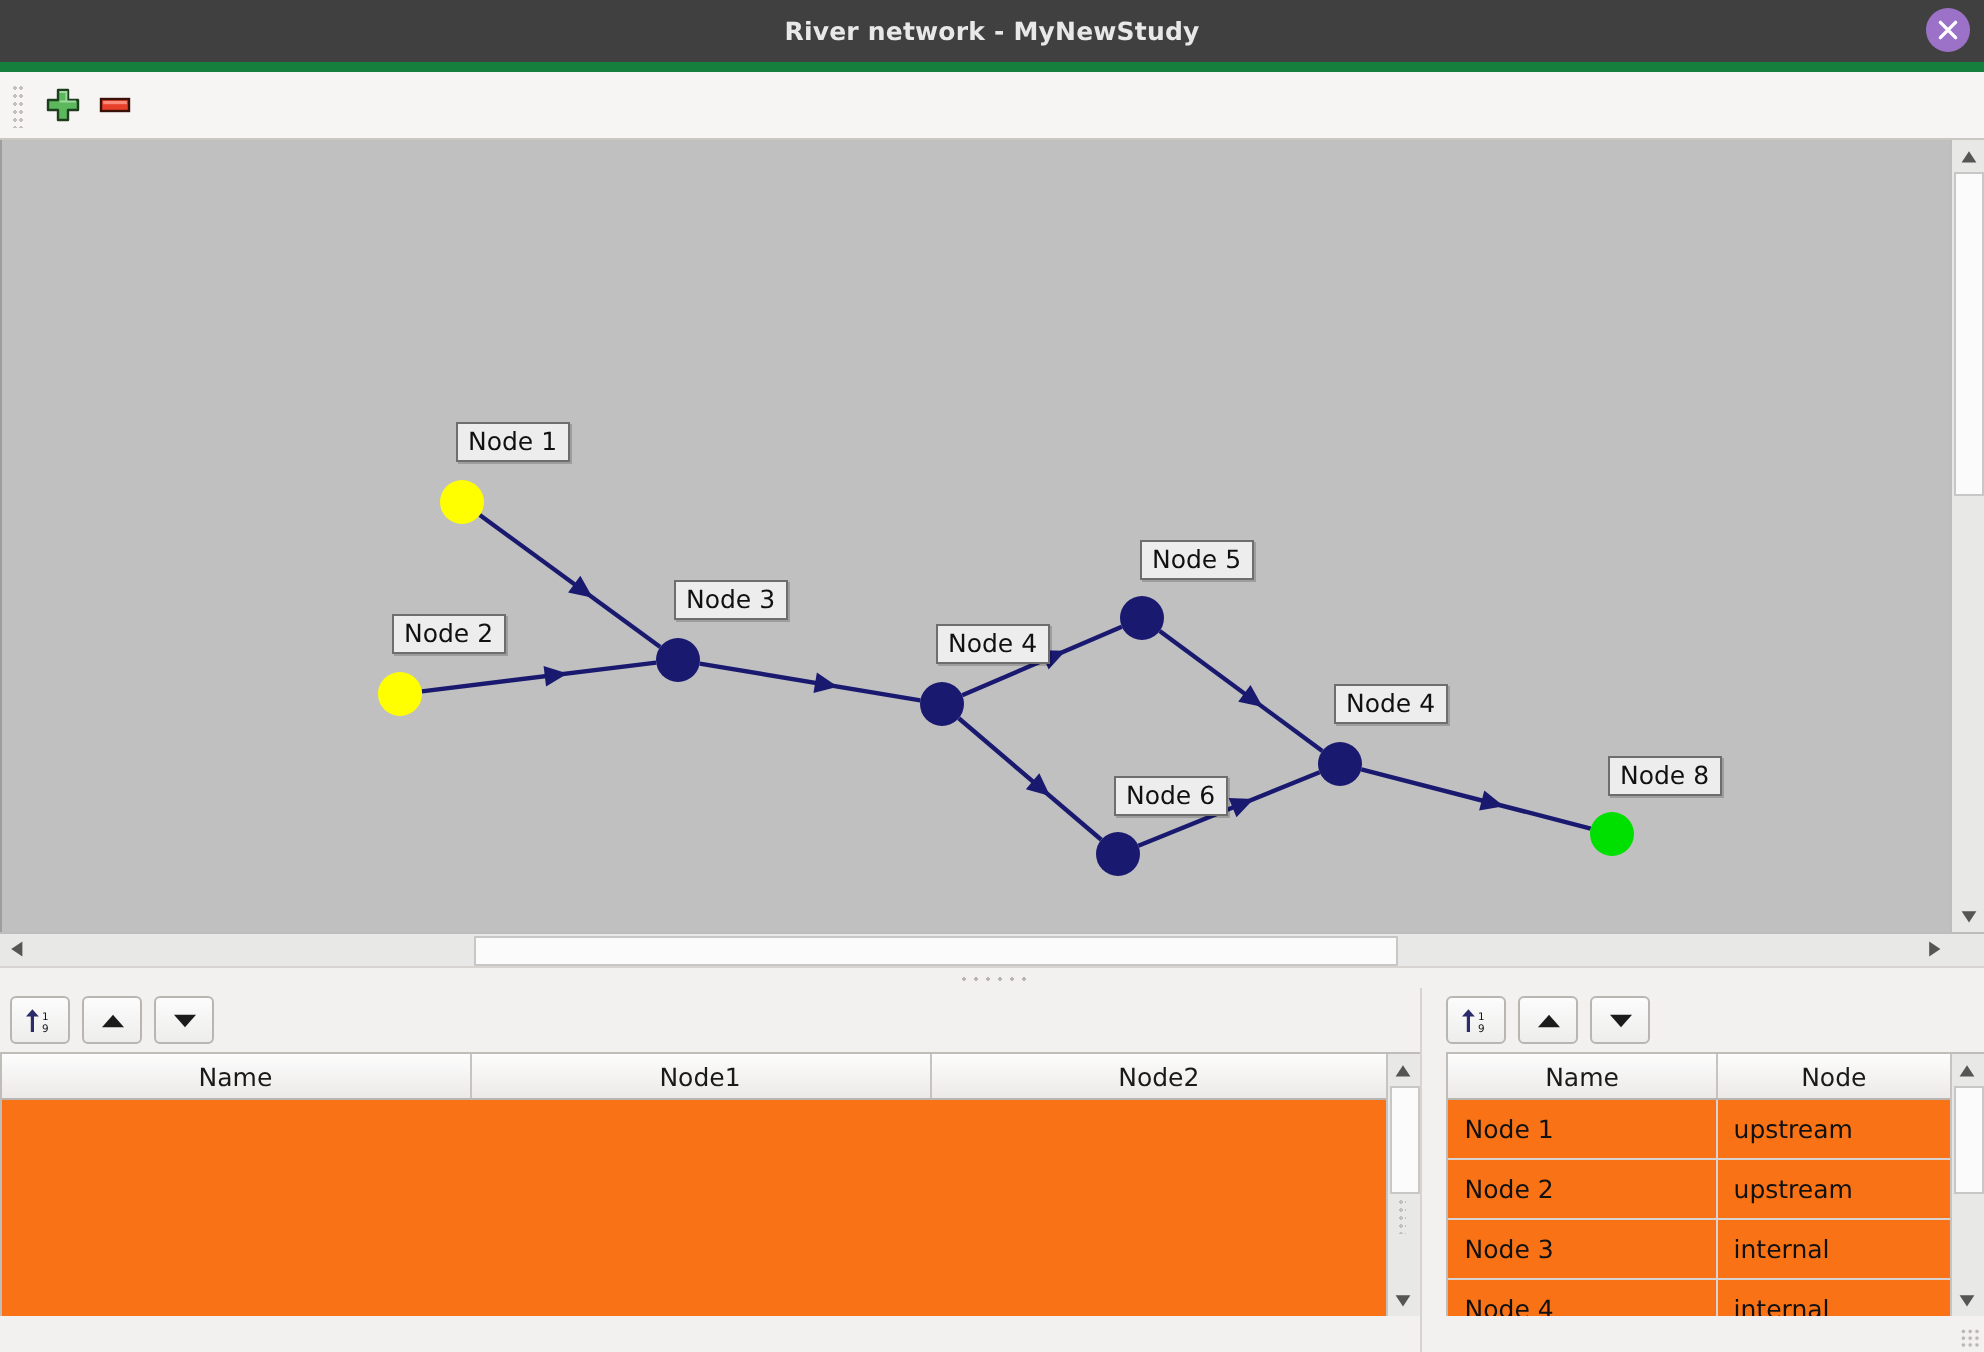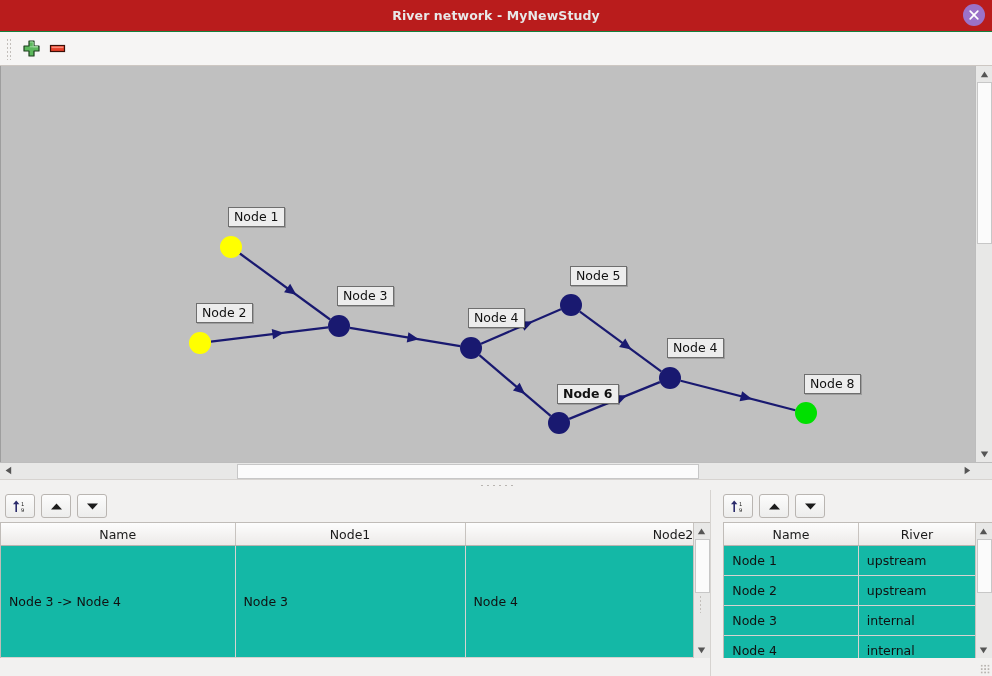--- a/index.html
+++ b/index.html
@@ -19,24 +19,24 @@
     position: absolute;
     left: 0; top: 0;
     width: 992px; height: 676px;
     background: #f2f1f0;
     display: flex;
     flex-direction: column;
   }
   
   .titlebar {
     height: 31px;
-    background: #b91c1c;
-    position: relative;
-    flex: 0 0 auto;
-    border-bottom: 1px solid #15803d;
+    background: #404040;
+    position: relative;
+    flex: 0 0 auto;
+    border-bottom: 5px solid #15803d;
   }
   .titlebar-text {
     position: absolute;
     left: 0; right: 0; top: 0;
     line-height: 31px;
     text-align: center;
     color: #e8e8e8;
     font-size: 12.5px;
     font-weight: bold;
     letter-spacing: 0.1px;
@@ -188,21 +188,21 @@
     border-bottom: none;
     margin-left: 0;
     overflow: hidden;
     position: relative;
   }
   .panel-right .table-wrap { margin-left: 12px; }
   table.grid {
     border-collapse: collapse;
     table-layout: fixed;
     width: 100%;
-    background: #14b8a6;
+    background: #f97316;
   }
   table.grid th {
     background: linear-gradient(to bottom, #fdfdfd, #eceae8);
     border-right: 1px solid #c7c3bf;
     border-bottom: 1px solid #b8b4b0;
     font-weight: normal;
     font-size: 12.5px;
     height: 22px;
     color: #1a1a1a;
     text-align: center;
@@ -301,21 +301,21 @@
         <circle cx="558" cy="357" r="11" fill="#191970"></circle>
         <circle cx="669" cy="312" r="11" fill="#191970"></circle>
         <circle cx="805" cy="347" r="11" fill="#00e000"></circle>
       </svg>
     <div id="graph-labels">
         <div class="node-label" style="left: 227px; top: 141px;">Node 1</div>
         <div class="node-label" style="left: 195px; top: 237px;">Node 2</div>
         <div class="node-label" style="left: 336px; top: 220px;">Node 3</div>
         <div class="node-label" style="left: 467px; top: 242px;">Node 4</div>
         <div class="node-label" style="left: 569px; top: 200px;">Node 5</div>
-        <div class="node-label" style="left: 556px; top: 318px; font-weight: bold;">Node 6</div>
+        <div class="node-label" style="left: 556px; top: 318px;">Node 6</div>
         <div class="node-label" style="left: 666px; top: 272px;">Node 4</div>
         <div class="node-label" style="left: 803px; top: 308px; text-align: right;">Node 8</div>
       </div>
 
     <div class="vscroll-graph">
       <div class="sb-arrow" style="left:1px; top:1px;">
         <svg width="9" height="7" viewBox="0 0 9 7">
             <path d="M4.5,0.6 L8.2,6.2 L0.8,6.2 Z" fill="#555"></path>
           </svg>
       </div>
@@ -373,29 +373,24 @@
         <table class="grid" id="branch-table">
           <colgroup>
               <col style="width:234px">
               <col style="width:230px">
               <col>
             </colgroup>
           <thead>
               <tr id="branch-head">
                 <th>Name</th>
                 <th>Node1</th>
-                <th style="border-right: none; text-align: right;">Node2</th>
+                <th style="border-right: none;">Node2</th>
               </tr>
             </thead>
           <tbody id="branch-body">
-              <tr>
-                <td>Node 3 -&gt; Node 4</td>
-                <td>Node 3</td>
-                <td style="border-right: none;">Node 4</td>
-              </tr>
             </tbody>
         </table>
         <div class="tbl-vscroll">
           <div class="sb-arrow" style="left:0px; top:1px;">
             <svg width="9" height="7" viewBox="0 0 9 7">
                 <path d="M4.5,0.6 L8.2,6.2 L0.8,6.2 Z" fill="#555"></path>
               </svg>
           </div>
           <div class="sb-thumb" style="left:1px; top:16px; width:13px; height:52px;"></div>
           <div class="grid-handle" style="left:5px; top:72px;"></div>
@@ -432,21 +427,21 @@
       </div>
       <div class="table-wrap">
         <table class="grid" id="node-table">
           <colgroup>
               <col style="width:134px">
               <col>
             </colgroup>
           <thead>
               <tr id="node-head">
                 <th>Name</th>
-                <th style="border-right: none;">River</th>
+                <th style="border-right: none;">Node</th>
               </tr>
             </thead>
           <tbody id="node-body">
               <tr>
                 <td>Node 1</td>
                 <td style="border-right: none;">upstream</td>
               </tr>
               <tr>
                 <td>Node 2</td>
                 <td style="border-right: none;">upstream</td>

